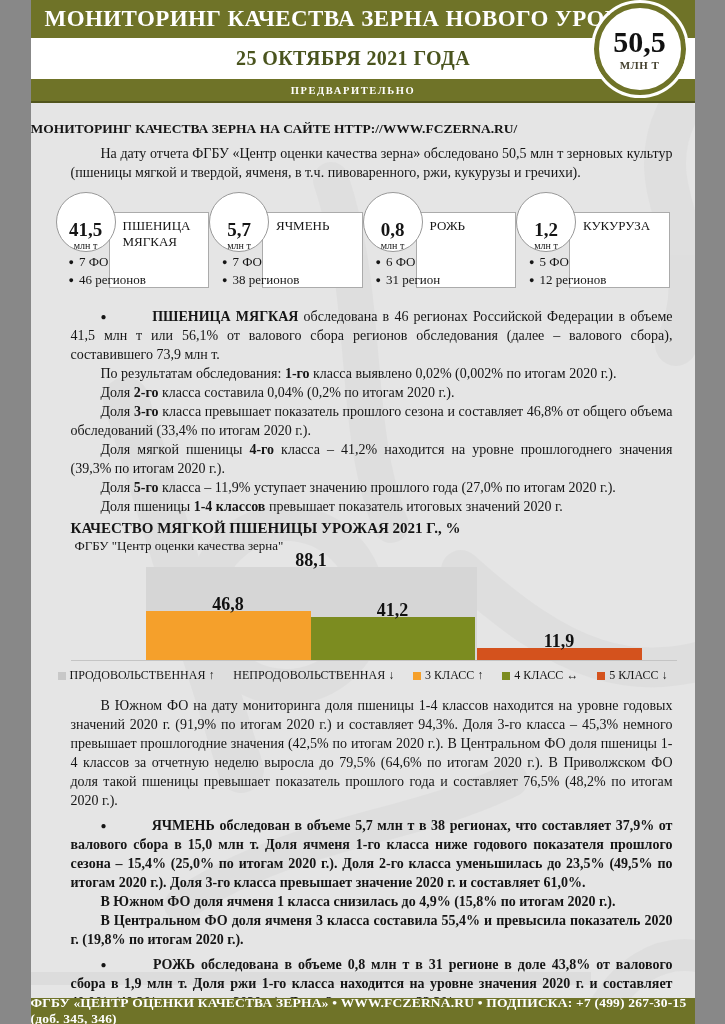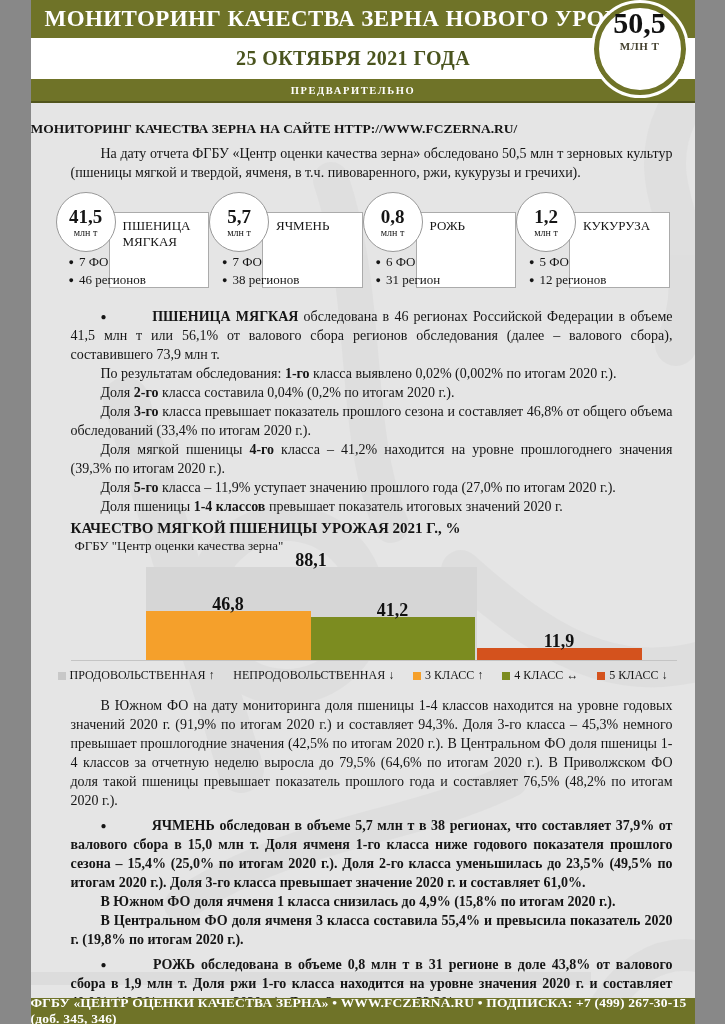--- a/index.html
+++ b/index.html
@@ -16,37 +16,37 @@
   .band{display:flex;align-items:center;}
   .band-inner{width:645px;text-align:center;}
   .band-title{background:var(--olive);height:38px;}
   .band-title .band-inner{color:#fff;font-weight:bold;font-size:23px;letter-spacing:.4px;}
   .band-date{background:#fff;height:41px;font-family:Liberation Serif, serif;}
   .band-date .band-inner{color:var(--dateCol);font-weight:bold;font-size:20px;letter-spacing:.4px;}
   .band-prelim{background:var(--olive);height:22px;border-bottom:2px solid var(--oliveBorder);}
   .band-prelim .band-inner{color:#fff;font-weight:bold;font-size:10.5px;letter-spacing:1.6px;}
   .total-badge{position:absolute;top:3px;right:9px;width:82px;height:82px;background:#fff;
     border:5px solid var(--olive);outline:3px solid #fff;border-radius:50%;z-index:3;
-    display:flex;flex-direction:column;align-items:center;justify-content:flex-start;font-family:Liberation Serif, serif;}
+    display:flex;flex-direction:column;align-items:center;justify-content:center;font-family:Liberation Serif, serif;}
   .tb-value{font-size:30px;font-weight:bold;line-height:1;color:#111;}
   .tb-unit{font-size:11px;font-weight:bold;color:#44412f;margin-top:2px;letter-spacing:.5px;}
   
   main{position:relative;z-index:1;}
   .site-line{margin-top:18px;font-weight:bold;font-size:13.5px;padding-right:62px;cursor:pointer;}
   .body-p{margin:0;padding:0 22px 0 40px;font-size:14px;line-height:19px;text-align:justify;}
   .indent{text-indent:30px;}
   .intro{margin-top:7px;}
   .bullet-p{margin-top:5px;}
   .bul{font-size:10px;margin:0 44px 0 30px;vertical-align:1px;}
   
   .cards{display:flex;justify-content:space-between;padding:0 25px;margin-top:10px;height:102px;}
   .card{position:relative;width:162px;}
   .c-circle{position:absolute;left:0;top:0;width:58px;height:58px;border:1px solid #999;
     border-radius:50%;background:#fff;z-index:2;display:flex;flex-direction:column;
-    align-items:center;justify-content:center;}
+    align-items:center;justify-content:flex-end;}
   .c-val{font-size:19px;font-weight:bold;line-height:1;}
   .c-unit{font-size:10px;margin-top:1px;}
   .c-box{position:absolute;left:53px;top:20px;right:0;height:76px;border:1px solid #ababab;
     background:#fff;padding:5px 3px 4px 13px;box-sizing:border-box;}
   .c-title{font-size:13px;line-height:1.25;}
   .c-bullets{position:absolute;left:13px;bottom:5px;font-size:13px;line-height:1.4;}
   .dot{font-size:9px;vertical-align:1px;margin-right:5px;}
   .para-group{margin-top:13px;}
   .para-group + .para-group{margin-top:6px;font-weight:bold;}
   

